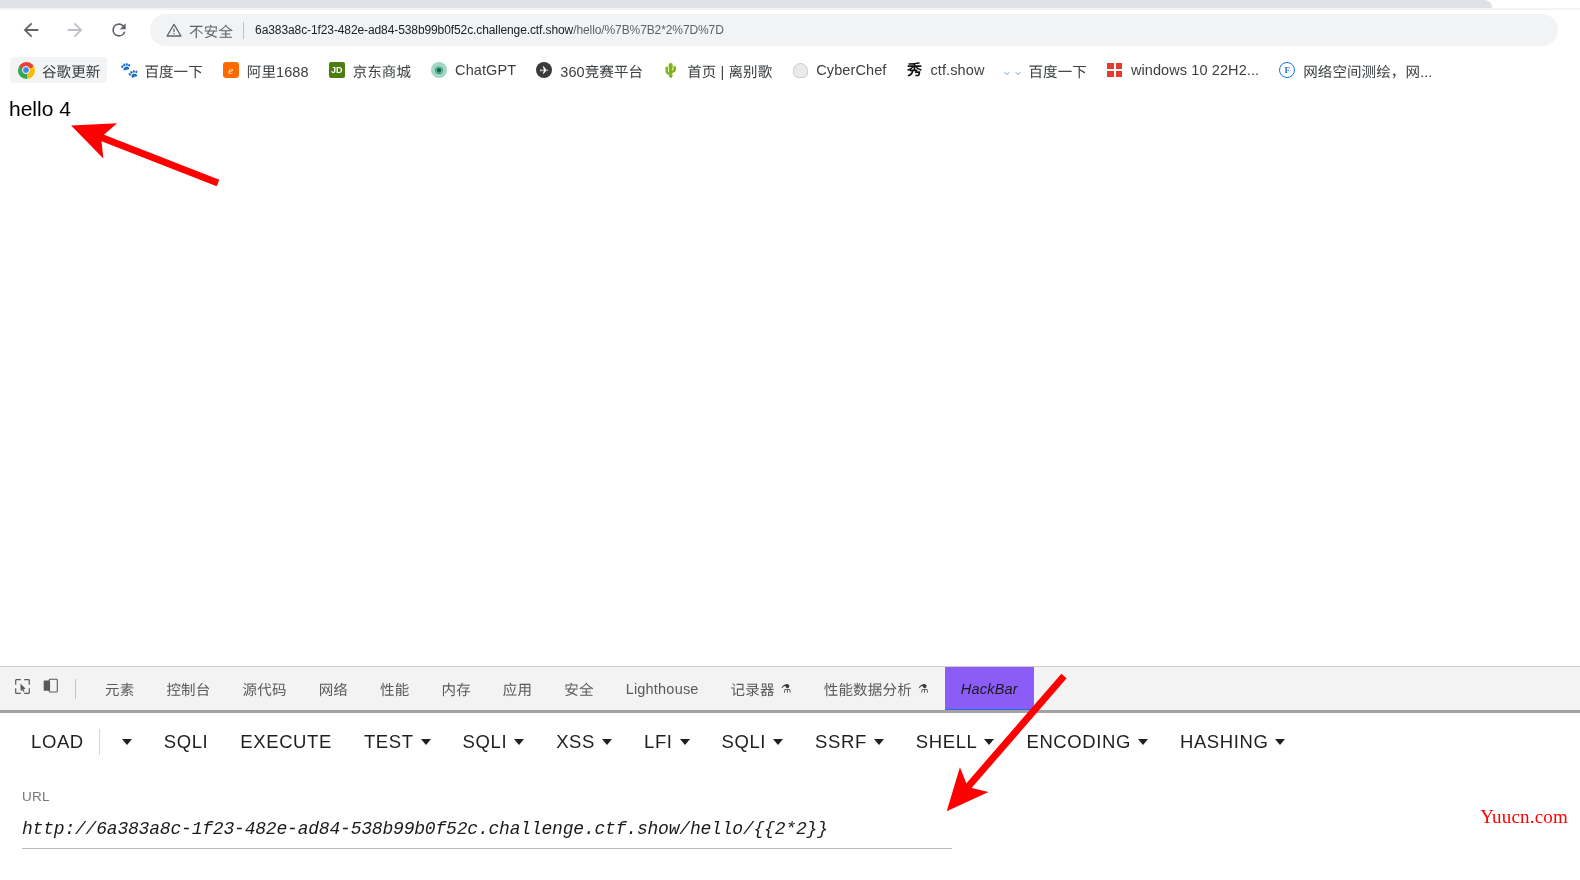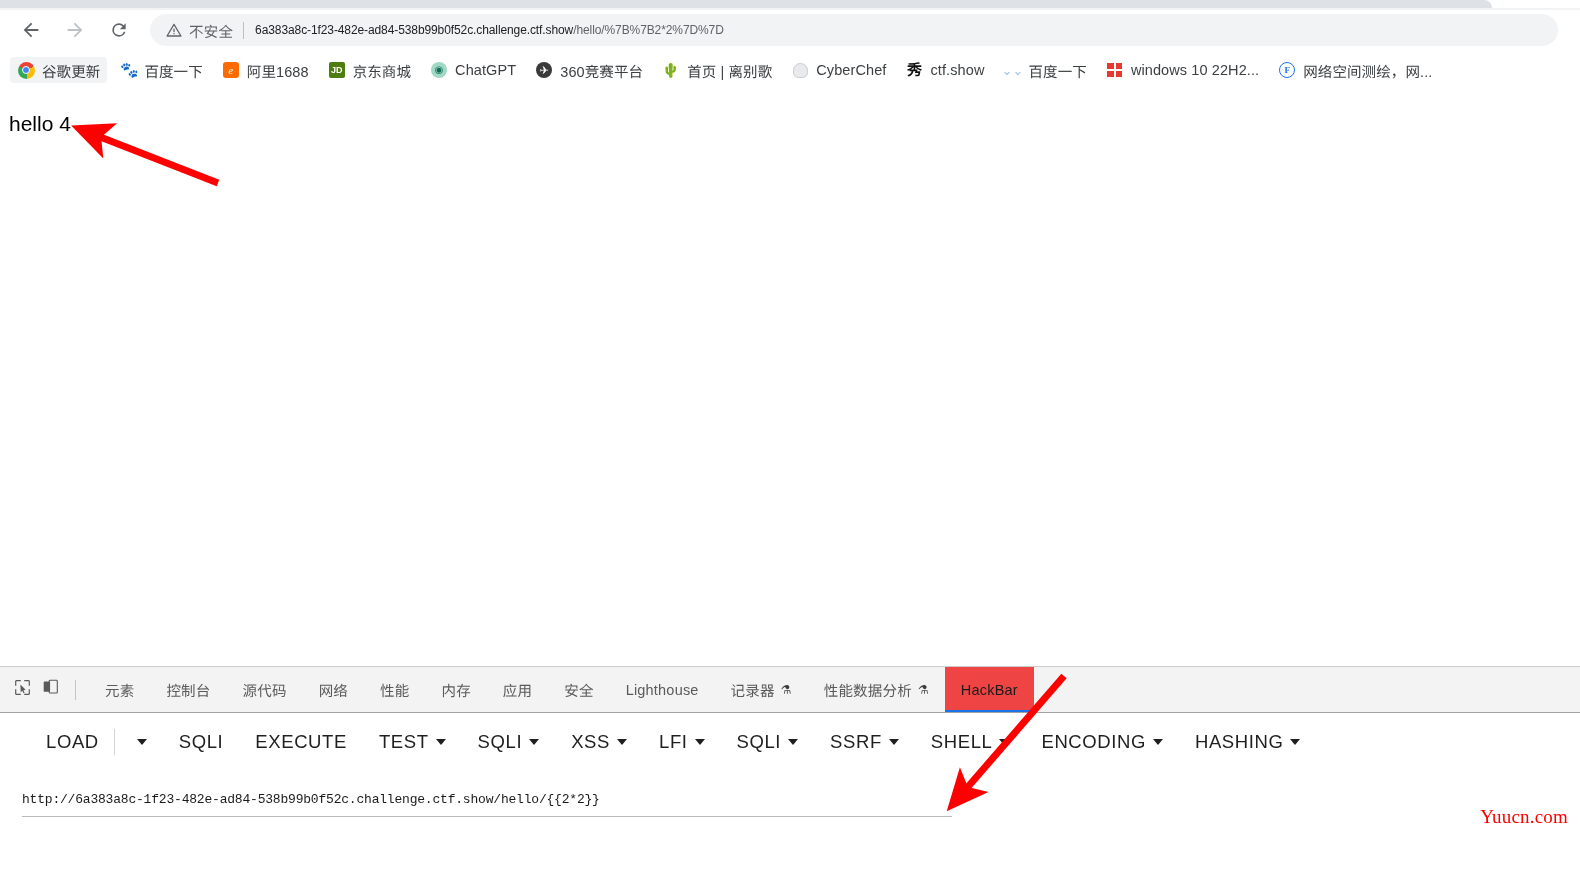--- a/index.html
+++ b/index.html
@@ -221,39 +221,39 @@
   
   .viewport {
     position: absolute;
     top: 88px; left: 0;
     width: 1580px; height: 578px;
     background: #ffffff;
     overflow: hidden;
   }
   .page-body {
     position: absolute;
-    top: 24px; left: 9px;
+    top: 9px; left: 9px;
     font-size: 21px;
     color: #000;
     font-family: "Liberation Sans", sans-serif;
   }
 
   
   .devtools {
     position: absolute;
     top: 666px; left: 0;
     width: 1580px; height: 214px;
     background: #ffffff;
     border-top: 1px solid #cdcdcd;
   }
   .dt-tabbar {
     position: relative;
     height: 46px;
     background: #f3f3f3;
-    border-bottom: 1px solid #a3a3a3;
+    border-bottom: 3px solid #a3a3a3;
     display: flex;
     align-items: center;
     padding-left: 8px;
     white-space: nowrap;
     overflow: hidden;
   }
   .dt-iconbtn {
     width: 28px; height: 28px;
     display: flex; align-items: center; justify-content: center;
     border-radius: 3px;
@@ -273,42 +273,43 @@
     padding: 0 16px;
     font-size: 14.5px;
     color: #5a5a5a;
     cursor: pointer;
     flex: none;
     position: relative;
     letter-spacing: .2px;
   }
   .dt-tab .flask { margin-left: 6px; font-size: 12px; color: #3c3c3c; }
   .dt-tab.active {
-    background: #ef4444;
+    background: #8b5cf6;
     color: #1a1a1a;
+    font-style: italic;
   }
   .dt-tab.active::after {
     content: "";
     position: absolute;
     left: 0; right: 0; bottom: 0;
     height: 3px;
     background: #1a73e8;
   }
 
   
   .hackbar {
     position: relative;
     height: 167px;
     background: #ffffff;
   }
   .hb-toolbar {
     display: flex;
     align-items: center;
     height: 58px;
-    padding-left: 37px;
+    padding-left: 22px;
     white-space: nowrap;
     overflow: hidden;
   }
   .hb-btn {
     display: flex;
     align-items: center;
     font-size: 18.5px;
     color: #1f1f1f;
     font-weight: 400;
     letter-spacing: .6px;
@@ -347,24 +348,25 @@
     margin-bottom: 15px;
     font-family: "Liberation Sans", sans-serif;
   }
   .hb-url-input {
     width: 930px;
     border: none;
     border-bottom: 1px solid #b9b9b9;
     outline: none;
     background: transparent;
     font-family: "Liberation Mono", "DejaVu Sans Mono", monospace;
-    font-size: 13px;
+    font-size: 18px;
     color: #1a1a1a;
     padding: 0 0 9px 0;
     letter-spacing: -.2px;
+    font-style: italic;
   }
 
   
   .watermark {
     position: absolute;
     right: 12px;
     top: 806px;
     font-family: "Liberation Serif", "DejaVu Serif", serif;
     font-size: 19px;
     color: #ff0000;
@@ -654,20 +656,21 @@
         </div>
         <div class="hb-gap-s"></div>
 
         <div class="hb-btn">
           <span>HASHING</span>
           <span class="caret"></span>
         </div>
       </div>
 
       <div class="hb-url-wrap">
+        <div class="hb-url-label">URL</div>
         <input class="hb-url-input" type="text" value="http://6a383a8c-1f23-482e-ad84-538b99b0f52c.challenge.ctf.show/hello/{{2*2}}" style="">
       </div>
     </div>
   </div>
 
   <div class="watermark">Yuucn.com</div>
 
   <svg class="arrows" viewBox="0 0 1580 880" width="1580" height="880">
     <defs>
       <marker id="ah" markerWidth="6" markerHeight="6" refX="3.1" refY="3" orient="auto" markerUnits="strokeWidth">

